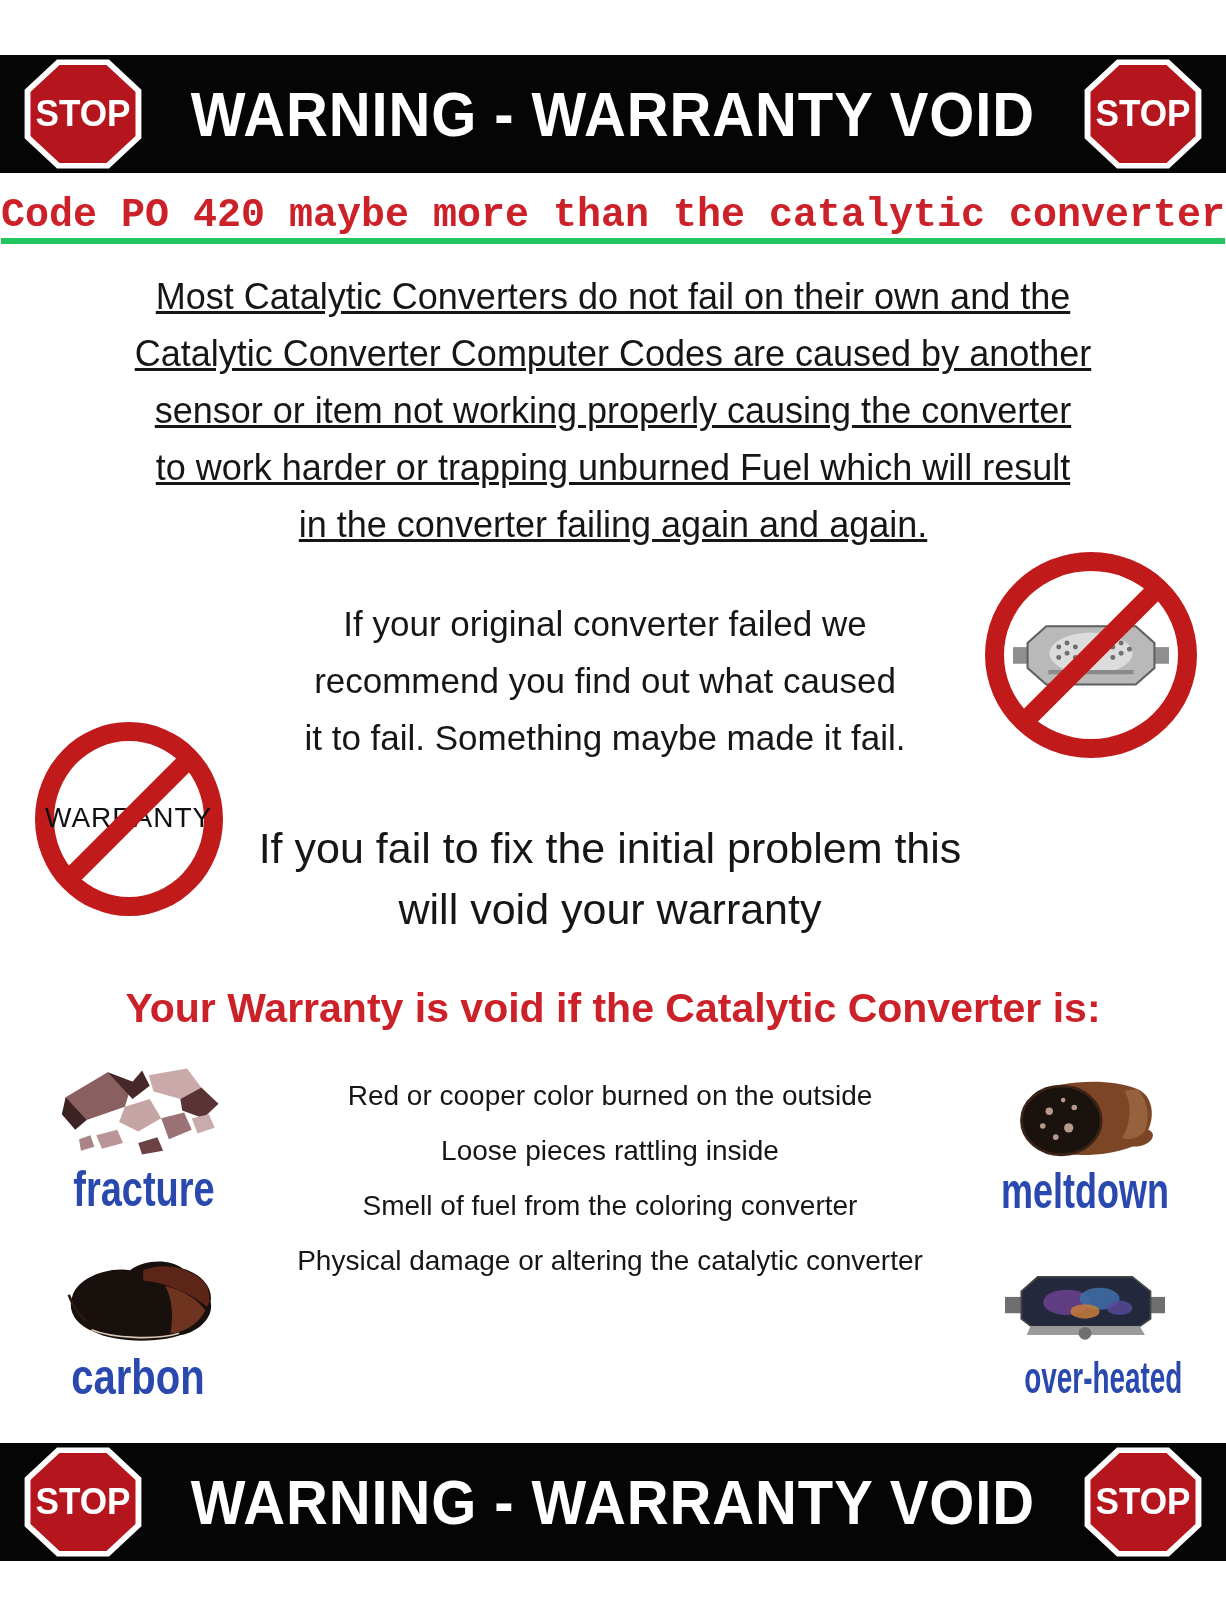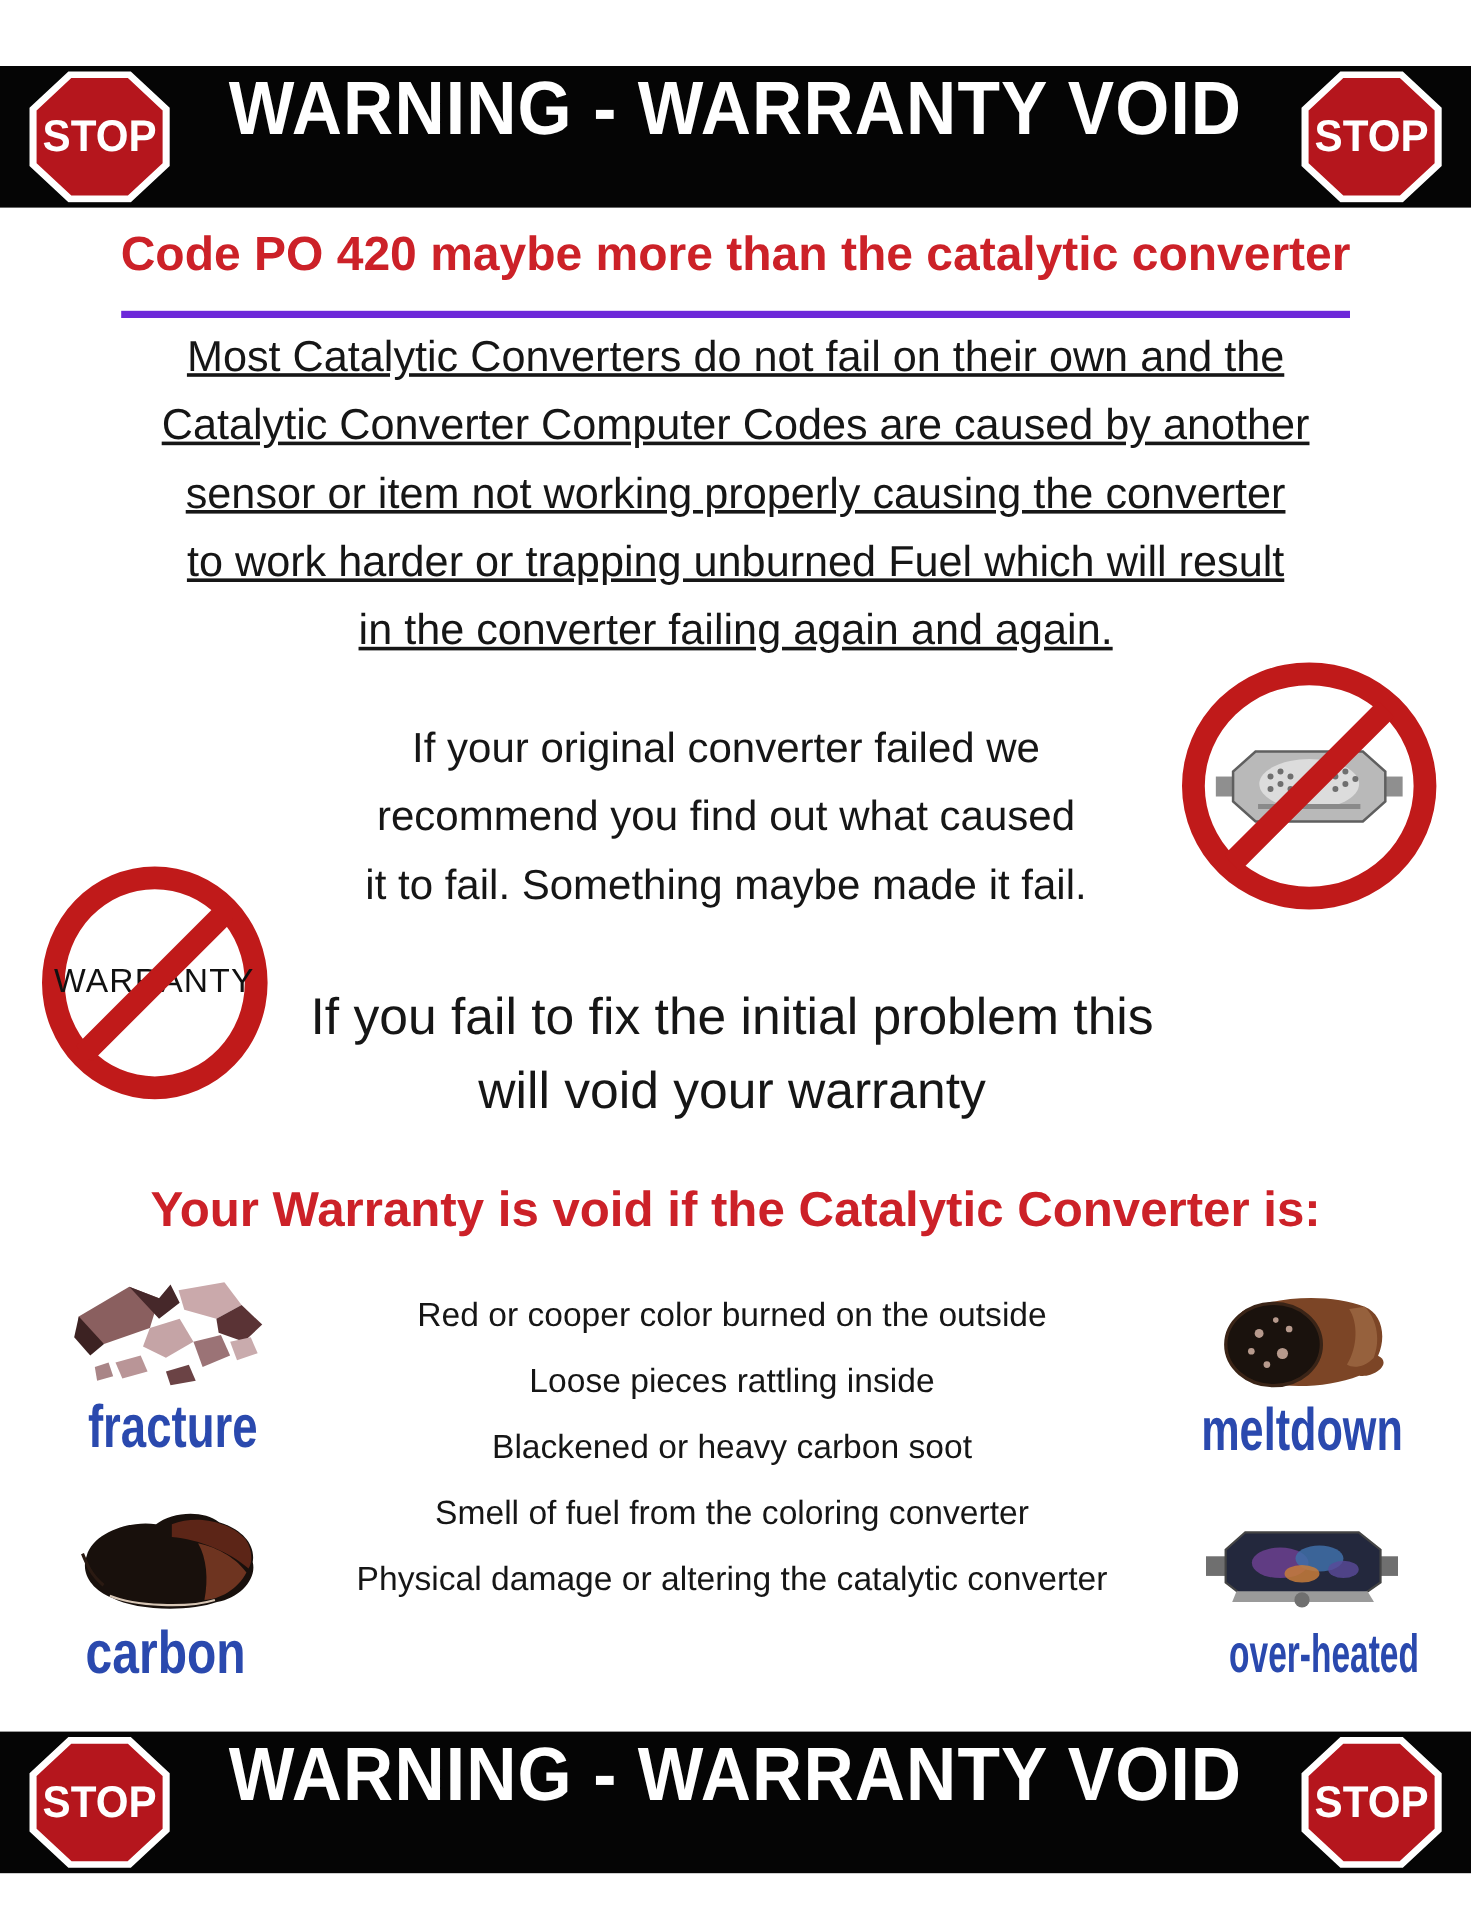--- a/index.html
+++ b/index.html
@@ -9,21 +9,21 @@
     background:#ffffff;
     margin:0 auto;
     font-family:"Liberation Sans", sans-serif;
     color:#161616;
     overflow:hidden;
   }
   
   .banner{
     position:absolute;left:0;width:1226px;height:118px;
     background:#050505;
-    display:flex;justify-content:center;
+    display:flex;align-items:center;justify-content:center;
   }
   .banner.top{top:55px;}
   .banner.bottom{top:1443px;}
   .banner-title{
     color:#ffffff;font-weight:700;font-size:63px;letter-spacing:1px;
     transform:scaleX(0.92);transform-origin:center;white-space:nowrap;
   }
   .stop-sign{position:absolute;top:4px;width:118px;height:110px;}
   .stop-sign.left{left:24px;}
   .stop-sign.right{right:24px;}
@@ -33,21 +33,21 @@
     color:#ffffff;font-weight:700;font-size:37px;letter-spacing:0px;
     transform:scaleX(0.95);
   }
   
   .red-heading{
     position:absolute;left:0;width:1226px;text-align:center;
     color:#cc2128;font-weight:700;font-size:40px;white-space:nowrap;
   }
   .red-heading.h1{top:190px;}
   .red-heading.h1 .underlined{
-    display:inline-block;border-bottom:6px solid #6d28d9;padding-bottom:24px;
+    display:inline-block;border-bottom:6px solid #22c55e;padding-bottom:0;font-family:Liberation Mono, monospace;
   }
   .red-heading.h2{top:985px;font-size:41px;}
   
   .para{position:absolute;text-align:center;}
   .para .pline{white-space:nowrap;}
   .para1{left:0;top:268px;width:1226px;font-size:36px;line-height:57px;text-decoration:underline;}
   .para2{left:235px;top:595px;width:740px;font-size:35px;line-height:57px;}
   .para3{left:180px;top:818px;width:860px;font-size:43px;line-height:61px;}
   
   .no-sign{position:absolute;}
@@ -221,21 +221,20 @@
       <ellipse cx="128" cy="46" rx="14" ry="8" fill="#5a4a9a" opacity="0.8"></ellipse>
       <path d="M30 66 L150 66 L156 76 L26 76 Z" fill="#9a9a9a"></path>
       <circle cx="90" cy="74" r="7" fill="#6f6f6f"></circle>
     </svg>
   </div>
   <div class="blue-label label-overheated">over-heated</div>
 
   <div class="conditions">
     <div class="condition-item">Red or cooper color burned on the outside</div>
     <div class="condition-item">Loose pieces rattling inside</div>
-    <div class="condition-item">Blackened or heavy carbon soot</div>
     <div class="condition-item">Smell of fuel from the coloring converter</div>
     <div class="condition-item">Physical damage or altering the catalytic converter</div>
   </div>
 
   <div class="banner bottom">
     <div class="stop-sign left">
       <svg viewBox="0 0 100 100" preserveAspectRatio="none">
         <polygon points="29,3 71,3 97,29 97,71 71,97 29,97 3,71 3,29" fill="#b5161d" stroke="#ffffff" stroke-width="5"></polygon>
       </svg>
       <span class="stop-text">STOP</span>

